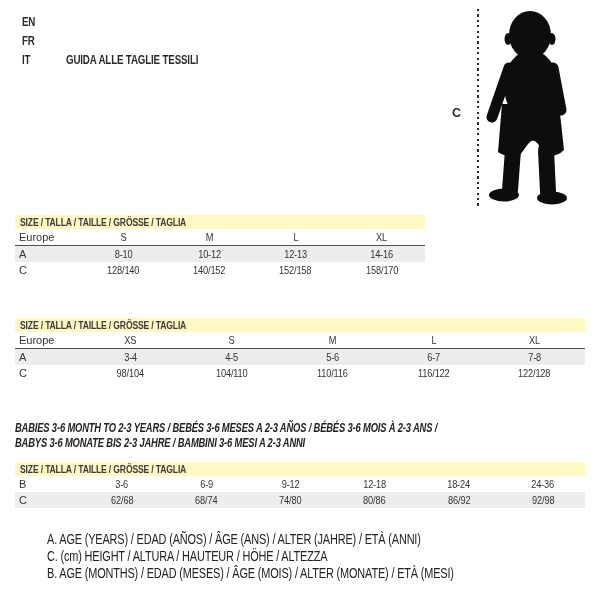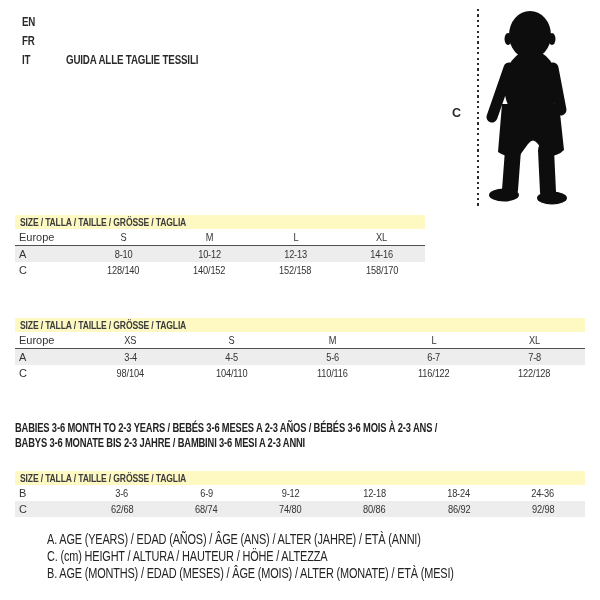--- a/index.html
+++ b/index.html
@@ -18,21 +18,21 @@
   .lang-row{display:flex;height:19px;align-items:center;font-size:12.5px;font-weight:700;color:#2a2a2a;gap:8px;}
   .lang-code{width:36px;}
   
   .dotline{left:477px;top:9px;width:2px;height:198px;
     background:repeating-linear-gradient(to bottom,#2a2a2a 0 2.2px,transparent 2.2px 5.4px);}
   .c-label{left:452px;top:106px;font-size:12.5px;font-weight:700;color:#2a2a2a;}
 
   
   .section{left:15px;}
   .sec-title{height:14px;line-height:14px;font-size:12px;font-weight:700;color:#222;white-space:nowrap;margin-bottom:12px;}
-  .sec-title.two-line{height:30px;line-height:15px;margin-bottom:20px;}
+  .sec-title.two-line{height:30px;line-height:15px;margin-bottom:11px;font-style:italic;}
   .sec-title sub{font-size:8px;vertical-align:-2px;}
   .tbl{width:100%;}
   .bar{height:14px;background:#fef9c3;display:flex;align-items:center;padding-left:5px;box-sizing:border-box;
        font-size:11px;font-weight:700;color:#3c3c3c;}
   .trow{display:flex;align-items:center;font-size:11px;color:#333;}
   .trow.h17{height:17px;}
   .trow.h15{height:15.5px;}
   .trow.h16{height:16px;}
   .trow.stripe{background:#ededed;}
   .trow.bline{border-bottom:1px solid #4f4f4f;box-sizing:border-box;}

